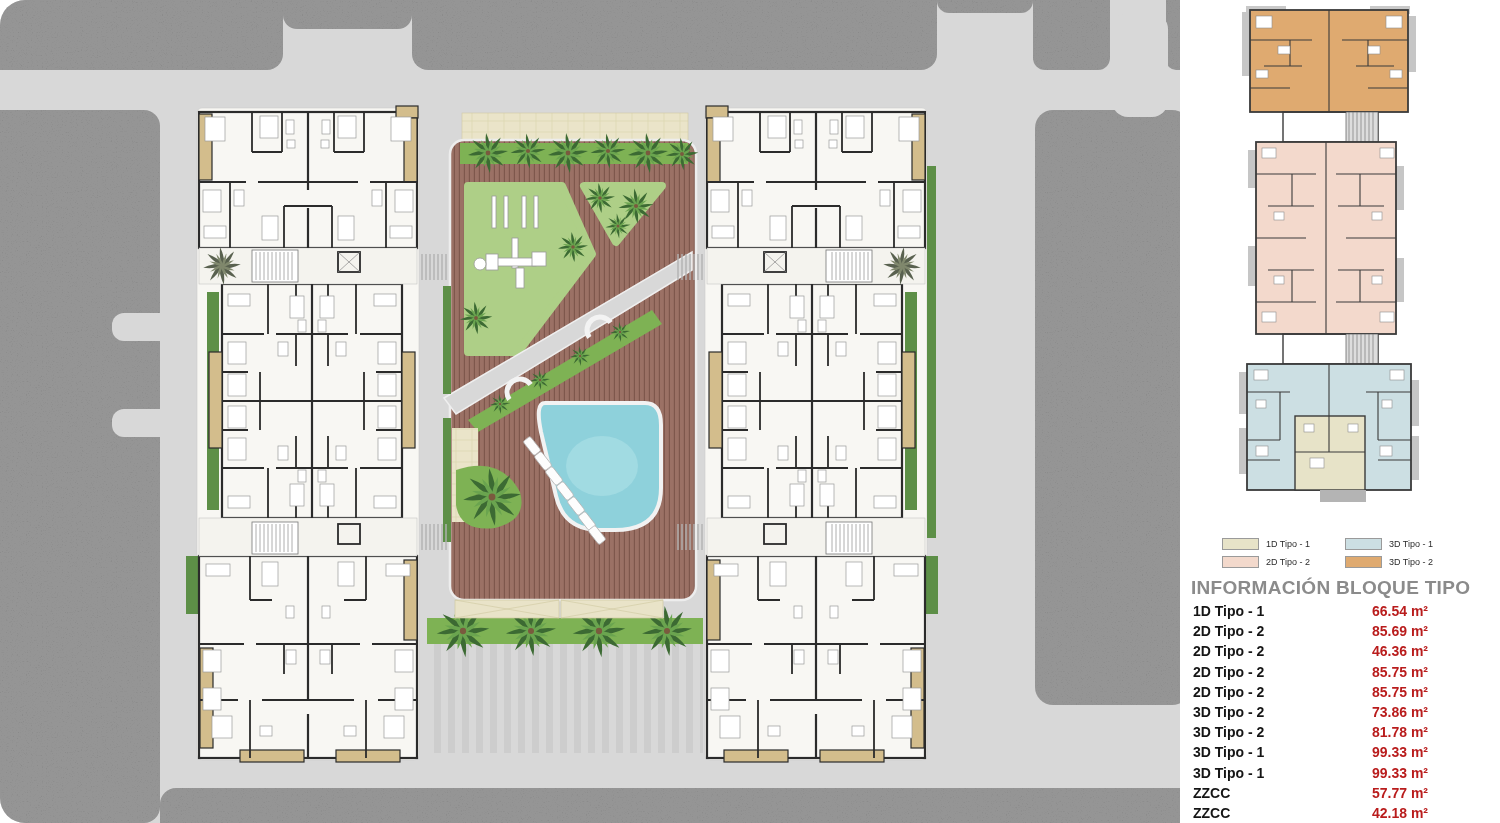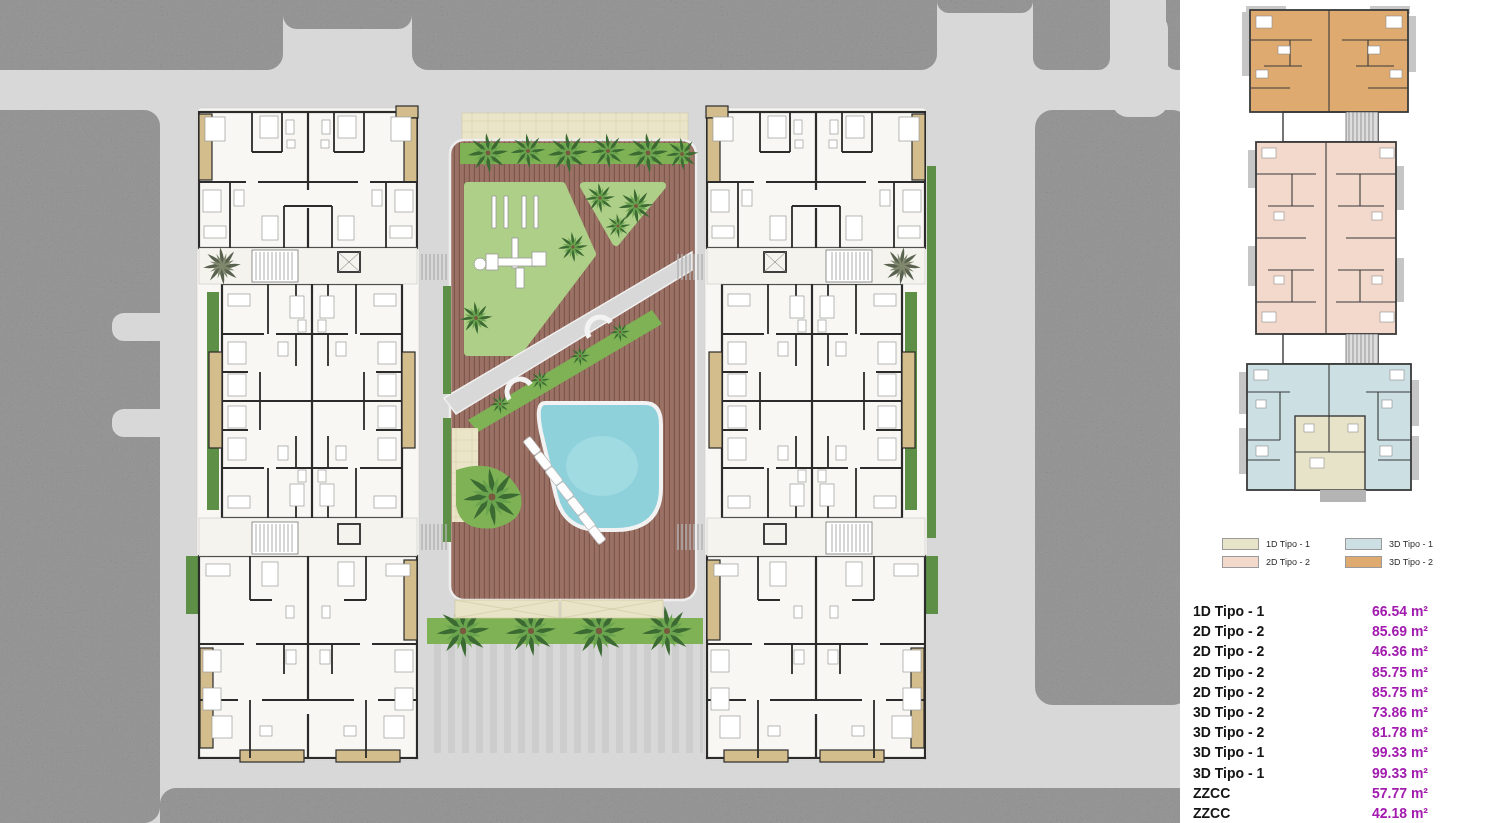--- a/index.html
+++ b/index.html
@@ -1,29 +1,29 @@
 <!DOCTYPE html>
 <html><head>
 <meta charset="utf-8">
 <style>
   html,body{margin:0;padding:0;background:#ffffff;}
   #stage{position:relative;width:1500px;height:823px;overflow:hidden;background:#ffffff;
-         font-family:"Liberation Sans", sans-serif;}
+         font-family:"Liberation Sans", sans-serif;border-radius:25px;}
   #site-svg{position:absolute;left:0;top:0;}
   #panel{position:absolute;left:1180px;top:0;width:320px;height:823px;background:#ffffff;}
   #block-svg{position:absolute;left:0;top:0;}
   .lg-item{position:absolute;display:flex;align-items:center;height:14px;}
   .lg-sw{display:inline-block;width:37px;height:12px;border:1px solid #9a9a9a;box-sizing:border-box;}
   .lg-lb{margin-left:7px;font-size:9px;color:#2b2b2b;white-space:nowrap;}
   #info-title{position:absolute;left:11px;top:577px;width:302px;font-size:19px;font-weight:700;
               color:#8b8b8b;letter-spacing:0.3px;white-space:nowrap;}
   #info-table{position:absolute;left:13px;top:601px;width:297px;}
   .irow{display:flex;height:20.2px;align-items:center;}
   .irow .lab{width:179px;font-size:14px;font-weight:700;color:#151515;white-space:nowrap;}
-  .irow .val{font-size:14px;font-weight:700;color:#a21caf;white-space:nowrap;}
+  .irow .val{font-size:14px;font-weight:700;color:#b91c1c;white-space:nowrap;}
   .w{stroke:#2b2b2b;fill:none;}
   .f{fill:#ffffff;stroke:#9a9a9a;stroke-width:0.7;}
   .bw{stroke:#3a3a3a;fill:none;}
   .bf{fill:#ffffff;stroke:#8d8d8d;stroke-width:0.6;}
 </style>
 </head>
 <body>
 
 <div id="stage">
 
@@ -347,20 +347,21 @@
     <div class="lg-item" style="left:165px;top:537px;">
       <span class="lg-sw" style="background-color: rgb(204, 223, 227);"></span>
       <span class="lg-lb">3D Tipo - 1</span>
     </div>
     <div class="lg-item" style="left:165px;top:555px;">
       <span class="lg-sw" style="background-color: rgb(223, 170, 112);"></span>
       <span class="lg-lb">3D Tipo - 2</span>
     </div>
   </div>
 
+  <div id="info-title">INFORMACIÓN BLOQUE TIPO</div>
 
   <div id="info-table">
     <div class="irow">
       <span class="lab">1D Tipo - 1</span>
       <span class="val">66.54 m²</span>
     </div>
     <div class="irow">
       <span class="lab">2D Tipo - 2</span>
       <span class="val">85.69 m²</span>
     </div>

